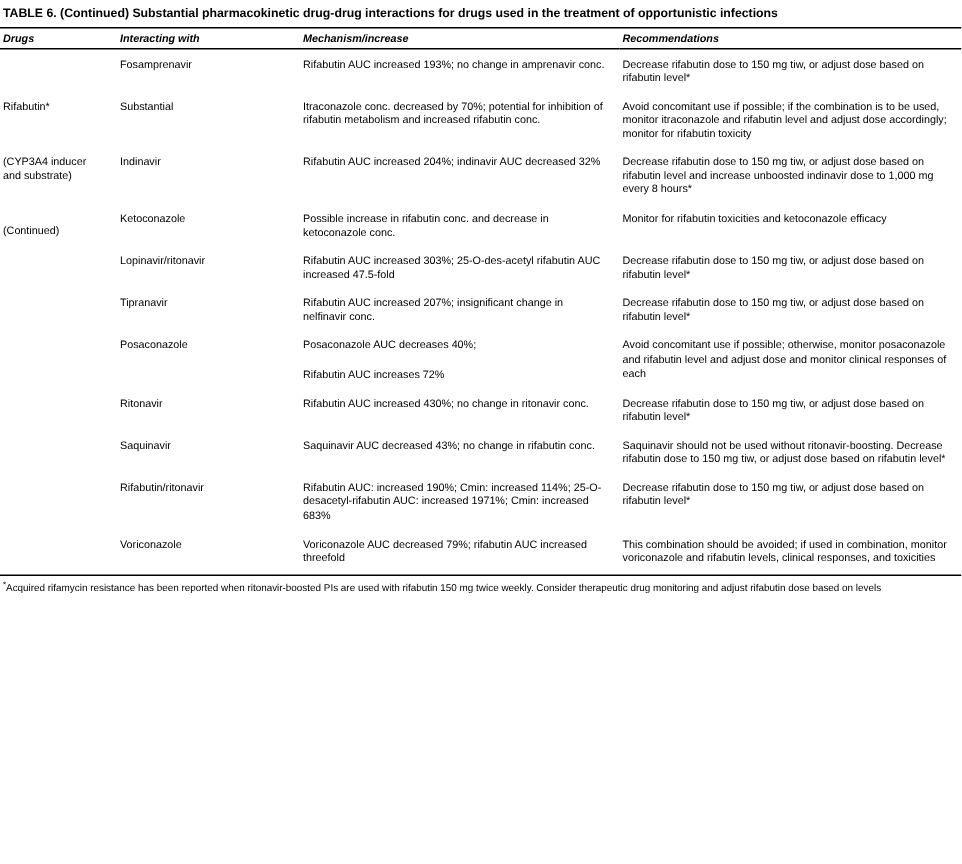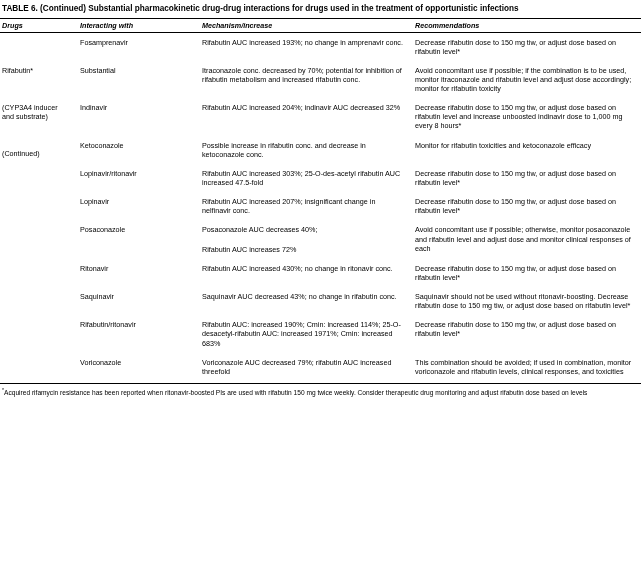--- a/index.html
+++ b/index.html
@@ -145,21 +145,21 @@
         <td>Ketoconazole</td>
         <td>Possible increase in rifabutin conc. and decrease in ketoconazole conc.</td>
         <td>Monitor for rifabutin toxicities and ketoconazole efficacy</td>
       </tr>
       <tr>
         <td>Lopinavir/ritonavir</td>
         <td>Rifabutin AUC increased 303%; 25-O-des-acetyl rifabutin AUC increased 47.5-fold</td>
         <td>Decrease rifabutin dose to 150 mg tiw, or adjust dose based on rifabutin level*</td>
       </tr>
       <tr>
-        <td>Lopinavir</td>
+        <td>Tipranavir</td>
         <td>Rifabutin AUC increased 207%; insignificant change in nelfinavir conc.</td>
         <td>Decrease rifabutin dose to 150 mg tiw, or adjust dose based on rifabutin level*</td>
       </tr>
       <tr>
         <td>Posaconazole</td>
         <td>
           <div class="para">Posaconazole AUC decreases 40%;</div>
           <div class="para">Rifabutin AUC increases 72%</div>
         </td>
         <td>Avoid concomitant use if possible; otherwise, monitor posaconazole and rifabutin level and adjust dose and monitor clinical responses of each</td>

